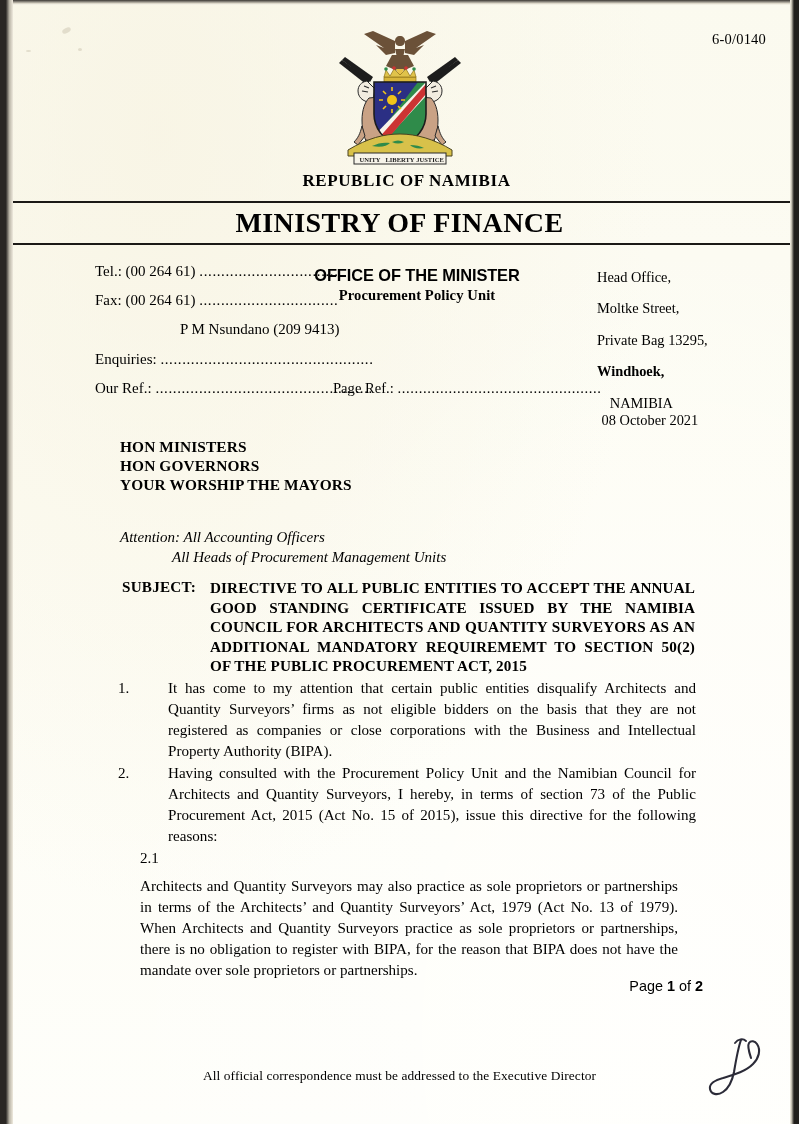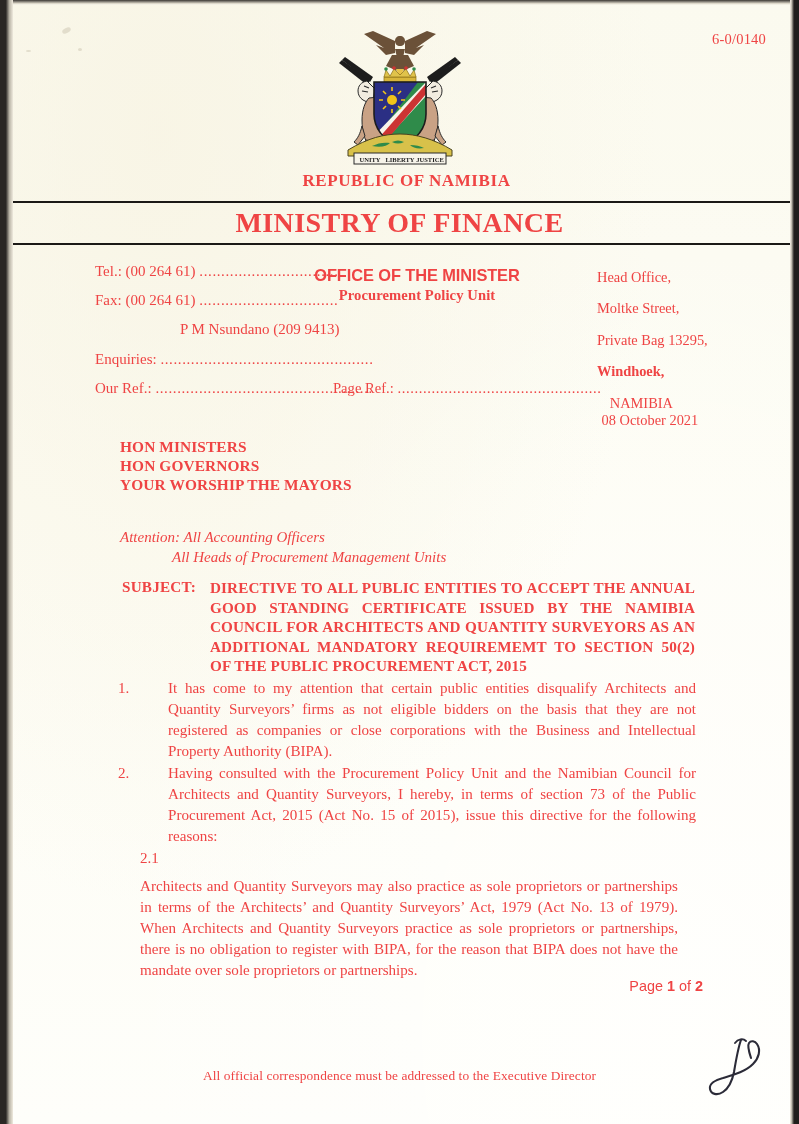--- a/index.html
+++ b/index.html
@@ -7,21 +7,21 @@
     padding: 0;
     background: #1a1a1a;
   }
   .page {
     position: relative;
     width: 799px;
     height: 1124px;
     background: #fdfcf2;
     overflow: hidden;
     font-family: "Liberation Serif", "DejaVu Serif", serif;
-    color: #ef4444;
+    color: #000000;
   }
   
   .edge-left {
     position: absolute;
     left: 0; top: 0;
     width: 13px; height: 100%;
     background: linear-gradient(to right, #2a2724 0%, #2a2724 45%, #b9b4a6 72%, #efeade 100%);
     z-index: 5;
   }
   .edge-right {

